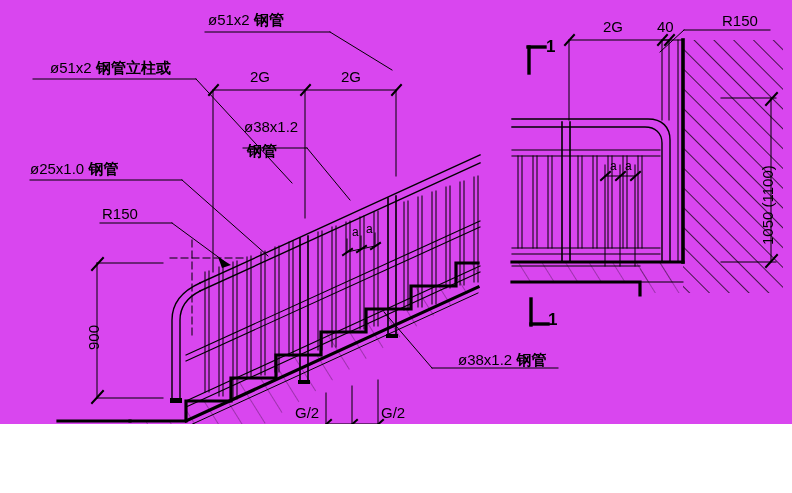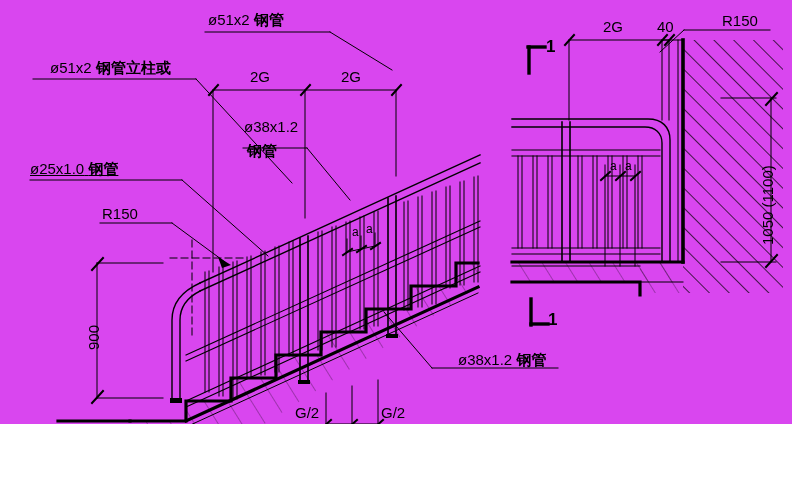--- a/index.html
+++ b/index.html
@@ -331,21 +331,21 @@
     <span>ø51x2</span>
     <span class="note-cjk">钢管</span>
   </div>
 
   <div class="lbl note-txt" style="left:34px; top:60px;margin-left:16px;">
     <span>ø51x2</span>
     <span class="note-cjk">钢管立柱或</span>
   </div>
 
 
-  <div class="lbl note-txt" style="left:30px; top:161px;text-decoration:underline;">
+  <div class="lbl note-txt" style="left:30px; top:161px;">
     <span>ø25x1.0</span>
     <span class="note-cjk">钢管</span>
   </div>
 
   <div class="lbl note-txt" style="left:244px; top:119px;">ø38x1.2</div>
 
   <div class="lbl note-txt note-cjk" style="left:247px; top:143px;">钢管</div>
 
   <div class="lbl note-txt" style="left:458px; top:352px;">
     <span>ø38x1.2</span>

